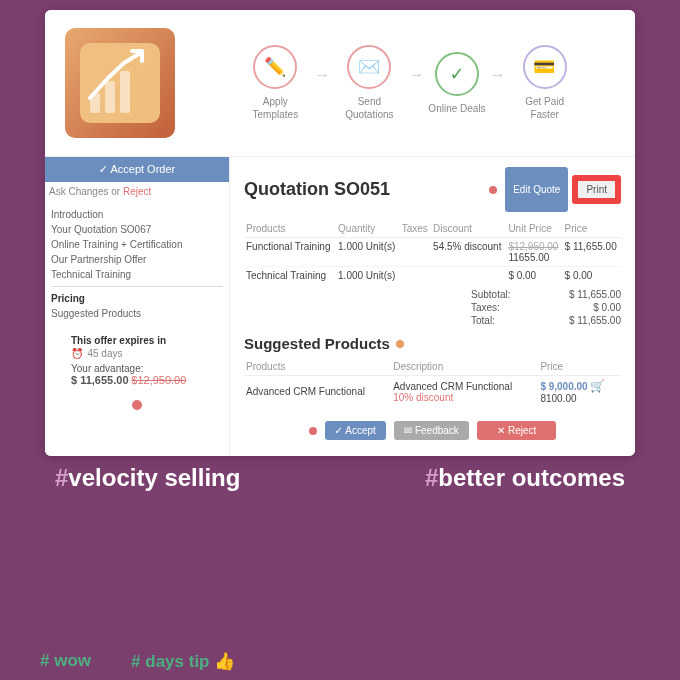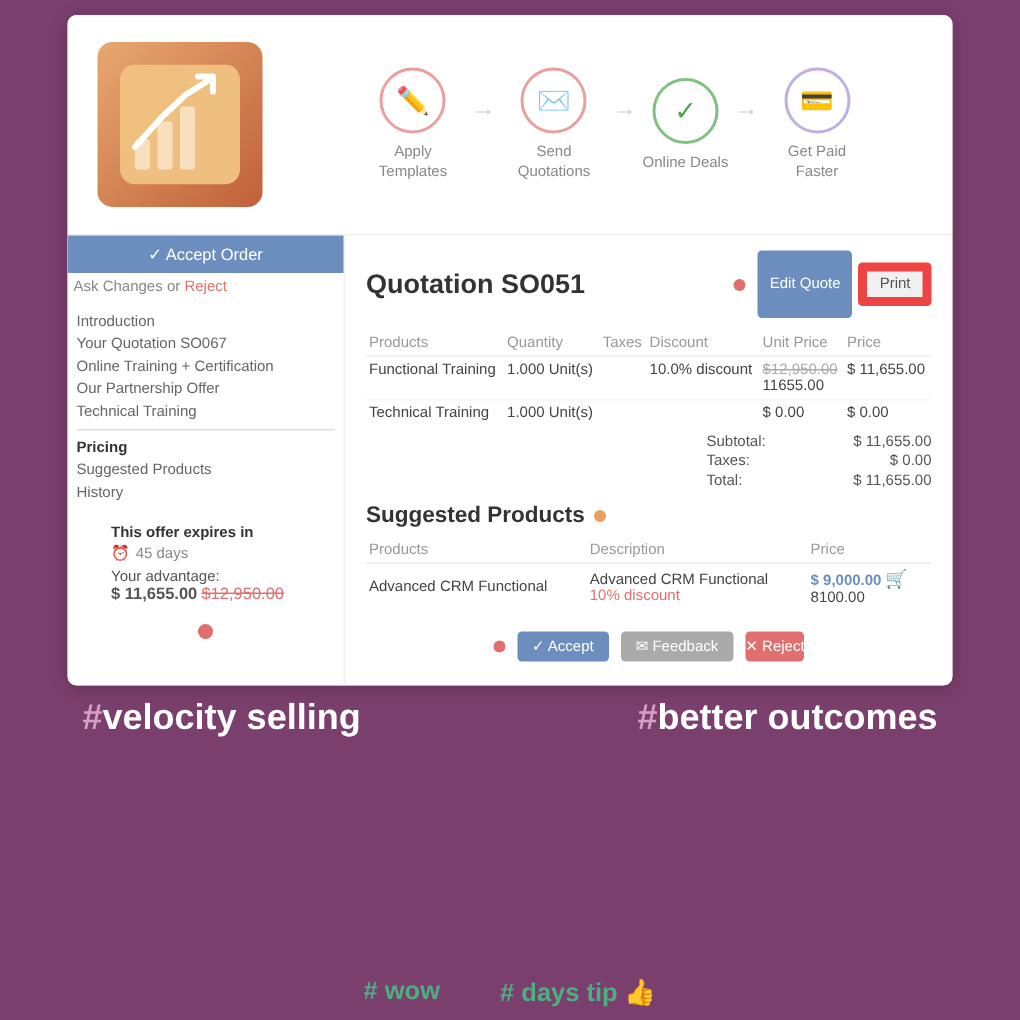--- a/index.html
+++ b/index.html
@@ -121,24 +121,23 @@
     .sidebar-nav-item.active {
       font-weight: bold;
       color: #333;
     }
     .sidebar-divider {
       height: 1px;
       background: #ddd;
       margin: 4px 0;
     }
     .sidebar-offer {
-      padding: 8px 10px;
+      padding: 8px 26px;
       font-size: 10px;
       color: #555;
-      margin-left: 19px;
     }
     .sidebar-offer .offer-title {
       font-weight: bold;
       font-size: 10px;
       color: #333;
     }
     .sidebar-offer .offer-days {
       display: flex;
       align-items: center;
       gap: 4px;
@@ -338,21 +337,21 @@
       font-size: 10px;
       padding: 4px 10px;
       cursor: pointer;
     }
     .btn-reject {
       background: #e07070;
       color: #fff;
       border: none;
       border-radius: 3px;
       font-size: 10px;
-      padding: 4px 0;
+      padding: 4px 20px;
       cursor: pointer;
     }
     .hashtag-large {
       font-size: 24px;
       font-weight: bold;
       color: #fff;
     }
     .hashtag-large .hash {
       color: #d4a0c8;
     }
@@ -426,21 +425,20 @@
         </div>
         <div class="sidebar-nav">
           <div class="sidebar-nav-item">Introduction</div>
           <div class="sidebar-nav-item">Your Quotation SO067</div>
           <div class="sidebar-nav-item">Online Training + Certification</div>
           <div class="sidebar-nav-item">Our Partnership Offer</div>
           <div class="sidebar-nav-item">Technical Training</div>
           <div class="sidebar-divider"></div>
           <div class="sidebar-nav-item active">Pricing</div>
           <div class="sidebar-nav-item">Suggested Products</div>
-          <div class="sidebar-nav-item">History</div>
         </div>
         <div class="sidebar-offer">
           <div class="offer-title">This offer expires in</div>
           <div class="offer-days">
             <span>⏰</span>
             <span>45 days</span>
           </div>
           <div class="advantage">Your advantage:</div>
           <div>
             <span class="price-new">$ 11,655.00</span>
@@ -470,21 +468,21 @@
               <th>Discount</th>
               <th>Unit Price</th>
               <th>Price</th>
             </tr>
           </thead>
           <tbody>
             <tr>
               <td>Functional Training</td>
               <td>1.000 Unit(s)</td>
               <td></td>
-              <td class="discount-text">10.0% discount</td>
+              <td class="discount-text">54.5% discount</td>
               <td>
                 <div class="strikethrough">$12,950.00</div>
                 <div>11655.00</div>
               </td>
               <td>$ 11,655.00</td>
             </tr>
             <tr>
               <td>Technical Training</td>
               <td>1.000 Unit(s)</td>
               <td></td>
@@ -557,21 +555,21 @@
     <div class="hashtag-large">
       <span class="hash">#</span><span>velocity selling</span>
     </div>
     <div class="hashtag-large">
       <span class="hash">#</span><span>better outcomes</span>
     </div>
   </div>
 
 </div>
 
-<div style="position:fixed;bottom:0;left:0;width:680px;display:flex;justify-content:center;gap:40px;padding:8px 40px;background:#7b3f6e;">
+<div style="position:fixed;bottom:0;left:0;width:680px;display:flex;justify-content:flex-start;gap:40px;padding:8px 40px;background:#7b3f6e;">
   <div class="footer-tag">
     <span style="color:#4caf80;">#</span>
     <span style="color:#4caf80;"> wow</span>
   </div>
   <div class="footer-tag">
     <span style="color:#4caf80;">#</span>
     <span style="color:#4caf80;"> days tip 👍</span>
   </div>
 </div>
 

